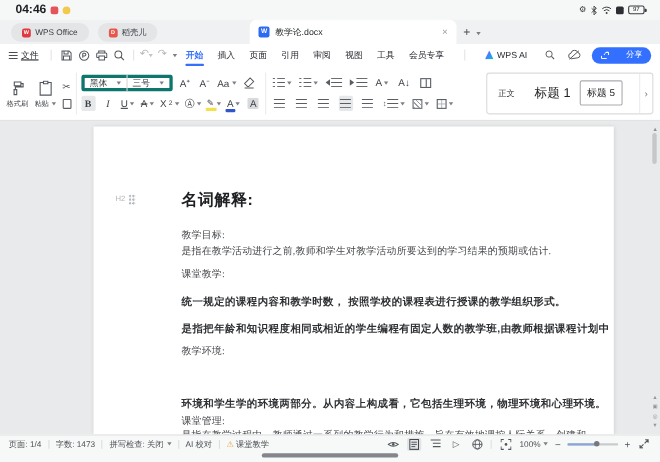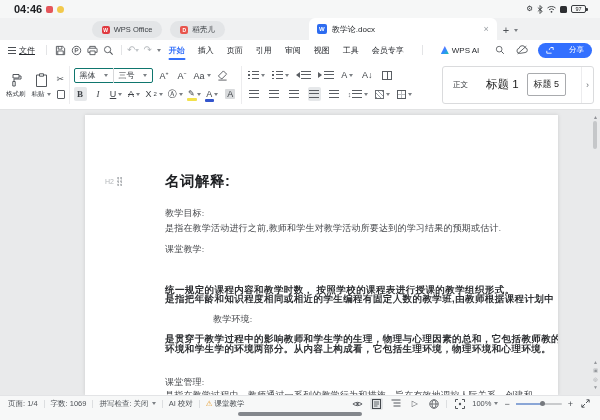--- a/index.html
+++ b/index.html
@@ -16,21 +16,21 @@
   .notif.red{background:#e4555a;}
   .notif.yellow{background:#f2c94c;border-radius:4px;}
   .sys-ic{font-size:7.5px;color:#35383c;line-height:1;}
   .blackbox{width:7px;height:7px;background:#2c2e31;border-radius:1.5px;}
   .battery{position:relative;width:15px;height:8px;border:1px solid #3a3d40;border-radius:2px;
            font-size:5.5px;color:#222;display:flex;align-items:center;justify-content:center;}
   .battery::after{content:'';position:absolute;right:-2.5px;top:2px;width:1.5px;height:3px;background:#3a3d40;border-radius:0 1px 1px 0;}
 
   
   .tabbar{position:absolute;left:0;top:18px;width:600px;height:22px;background:#f0f1f2;
-          display:flex;align-items:flex-end;padding-left:10px;justify-content:center;}
+          display:flex;align-items:flex-end;padding-left:10px;}
   .tab-pill{display:flex;align-items:center;gap:4px;height:17px;margin-bottom:2px;margin-right:8px;
             padding:0 10px;background:#e3e5e7;border-radius:9px;font-size:7.5px;color:#3c4045;}
   .tab-active{display:flex;align-items:center;gap:5px;height:22px;width:188px;margin-left:76px;
               background:#fff;border-radius:6px 6px 0 0;padding:0 8px;font-size:8px;color:#26292d;}
   .tab-logo{width:8px;height:8px;border-radius:2px;display:flex;align-items:center;justify-content:center;
             color:#fff;font-size:5px;font-weight:700;}
   .tab-logo.wps{background:#e0393f;}
   .tab-logo.docer{background:#e8554d;}
   .doc-logo{width:10px;height:10px;border-radius:2px;background:#2d6cf0;display:flex;align-items:center;
             justify-content:center;color:#fff;font-size:6px;font-weight:700;}
@@ -66,21 +66,21 @@
   .clip-group{display:flex;align-items:flex-start;gap:6px;padding-top:3px;}
   .big-btn{display:flex;flex-direction:column;align-items:center;gap:2px;font-size:6.5px;color:#3e4247;}
   .big-btn svg{display:block;}
   .small-col{display:flex;flex-direction:column;gap:6px;padding-top:2px;}
   .glyph{font-size:9px;color:#4b4f54;line-height:1;}
   .copy-ic{position:relative;width:8px;height:9px;border:1px solid #5a5e63;border-radius:1px;background:#fff;}
   .copy-ic::before{content:'';position:absolute;left:2px;top:-3px;width:8px;height:9px;border:1px solid #5a5e63;border-radius:1px;background:#fff;z-index:-1;}
 
   .font-group{display:flex;flex-direction:column;gap:4px;}
   .font-row1,.font-row2{display:flex;align-items:center;gap:5px;}
-  .font-box{display:flex;align-items:center;height:15px;border:1px solid #0f766e;border-radius:2px;font-size:8px;color:#33373c;}
+  .font-box{display:flex;align-items:center;height:15px;border:3px solid #0f766e;border-radius:2px;font-size:8px;color:#33373c;}
   .fb-seg{display:flex;align-items:center;gap:8px;padding:0 5px;}
   .fb-div{width:1px;height:15px;background:#d7d8da;}
   .rbtn{display:flex;align-items:center;justify-content:center;min-width:13px;height:14px;gap:2px;
         font-size:9px;color:#3e4247;border-radius:2px;}
   .rbtn.selbg{background:#e6e8ea;}
   .b-bold{font-weight:700;font-family:"Liberation Serif",serif;}
   .b-italic{font-style:italic;font-family:"Liberation Serif",serif;}
   .b-under{text-decoration:underline;}
   .b-strike{text-decoration:line-through;}
   .sup2{font-size:6px;vertical-align:super;}
@@ -434,44 +434,43 @@
       <div class="handle">
         <span>H2</span>
         <span class="dots6"></span>
       </div>
       <div class="line doc-h">名词解释:</div>
 
       <div class="line t-serif" style="top:92px;text-align:right;">教学目标:</div>
       <div class="line t-serif" style="top:107px;">是指在教学活动进行之前,教师和学生对教学活动所要达到的学习结果的预期或估计.</div>
       <div class="line t-serif" style="top:128px;">课堂教学:</div>
       <div class="line t-bold" style="top:148px;margin-top:30px;">是指把年龄和知识程度相同或相近的学生编程有固定人数的教学班,由教师根据课程计划中</div>
-      <div class="line t-bold" style="top:169px;">统一规定的课程内容和教学时数， 按照学校的课程表进行授课的教学组织形式。</div>
-      <div class="line t-serif" style="top:198px;margin-left:48px;">教学环境:</div>
-      <div class="line t-bold" style="top:218px;">是贯穿于教学过程中的影响教师和学生学的生理，物理与心理因素的总和，它包括教师教的</div>
-      <div class="line t-bold" style="top:228px;">环境和学生学的环境两部分。从内容上构成看，它包括生理环境，物理环境和心理环境。</div>
+      <div class="line t-bold" style="top:153px;">统一规定的课程内容和教学时数， 按照学校的课程表进行授课的教学组织形式。</div>
+      <div class="line t-serif" style="top:198px;">教学环境:</div>
+      <div class="line t-bold" style="top:246px;">环境和学生学的环境两部分。从内容上构成看，它包括生理环境，物理环境和心理环境。</div>
       <div class="line t-serif" style="top:261px;">课堂管理:</div>
       <div class="line t-serif" style="top:274px;">是指在教学过程中，教师通过一系列的教学行为和措施，旨在有效地调控人际关系、创建和</div>
     </div>
 
     <span class="vscroll-up">▴</span>
     <span class="vthumb"></span>
 
     <div class="mini-col">
       <span>▲</span>
       <span>▣</span>
       <span>◎</span>
       <span>▼</span>
     </div>
   </div>
 
   <div class="statusbar">
     <div class="st-left">
       <span>页面: 1/4</span>
       <span class="sdiv"></span>
-      <span>字数: 1069</span>
+      <span>字数: 1473</span>
       <span class="sdiv"></span>
       <span style="display:flex;align-items:center;gap:3px;">
         <span>拼写检查: 关闭</span>
         <span class="caret"></span>
       </span>
       <span class="sdiv"></span>
       <span>AI 校对</span>
       <span class="sdiv"></span>
       <span style="display:flex;align-items:center;gap:2px;">
         <span class="warn">⚠</span>

